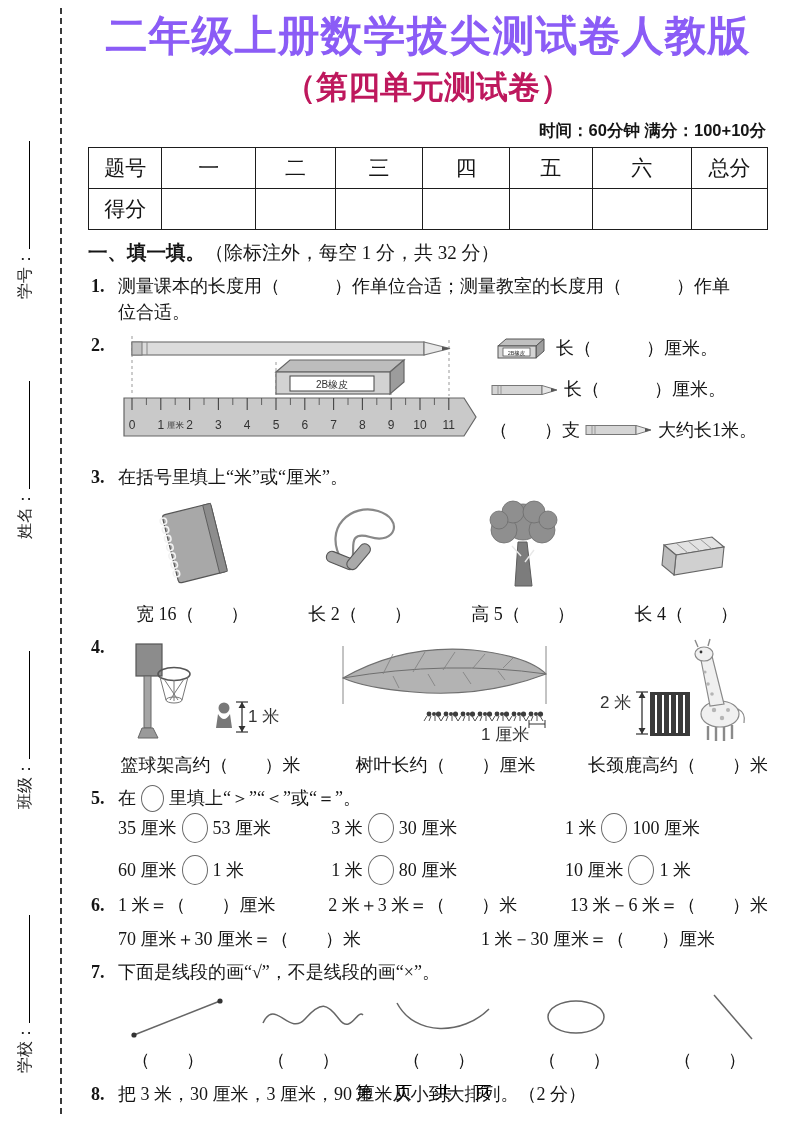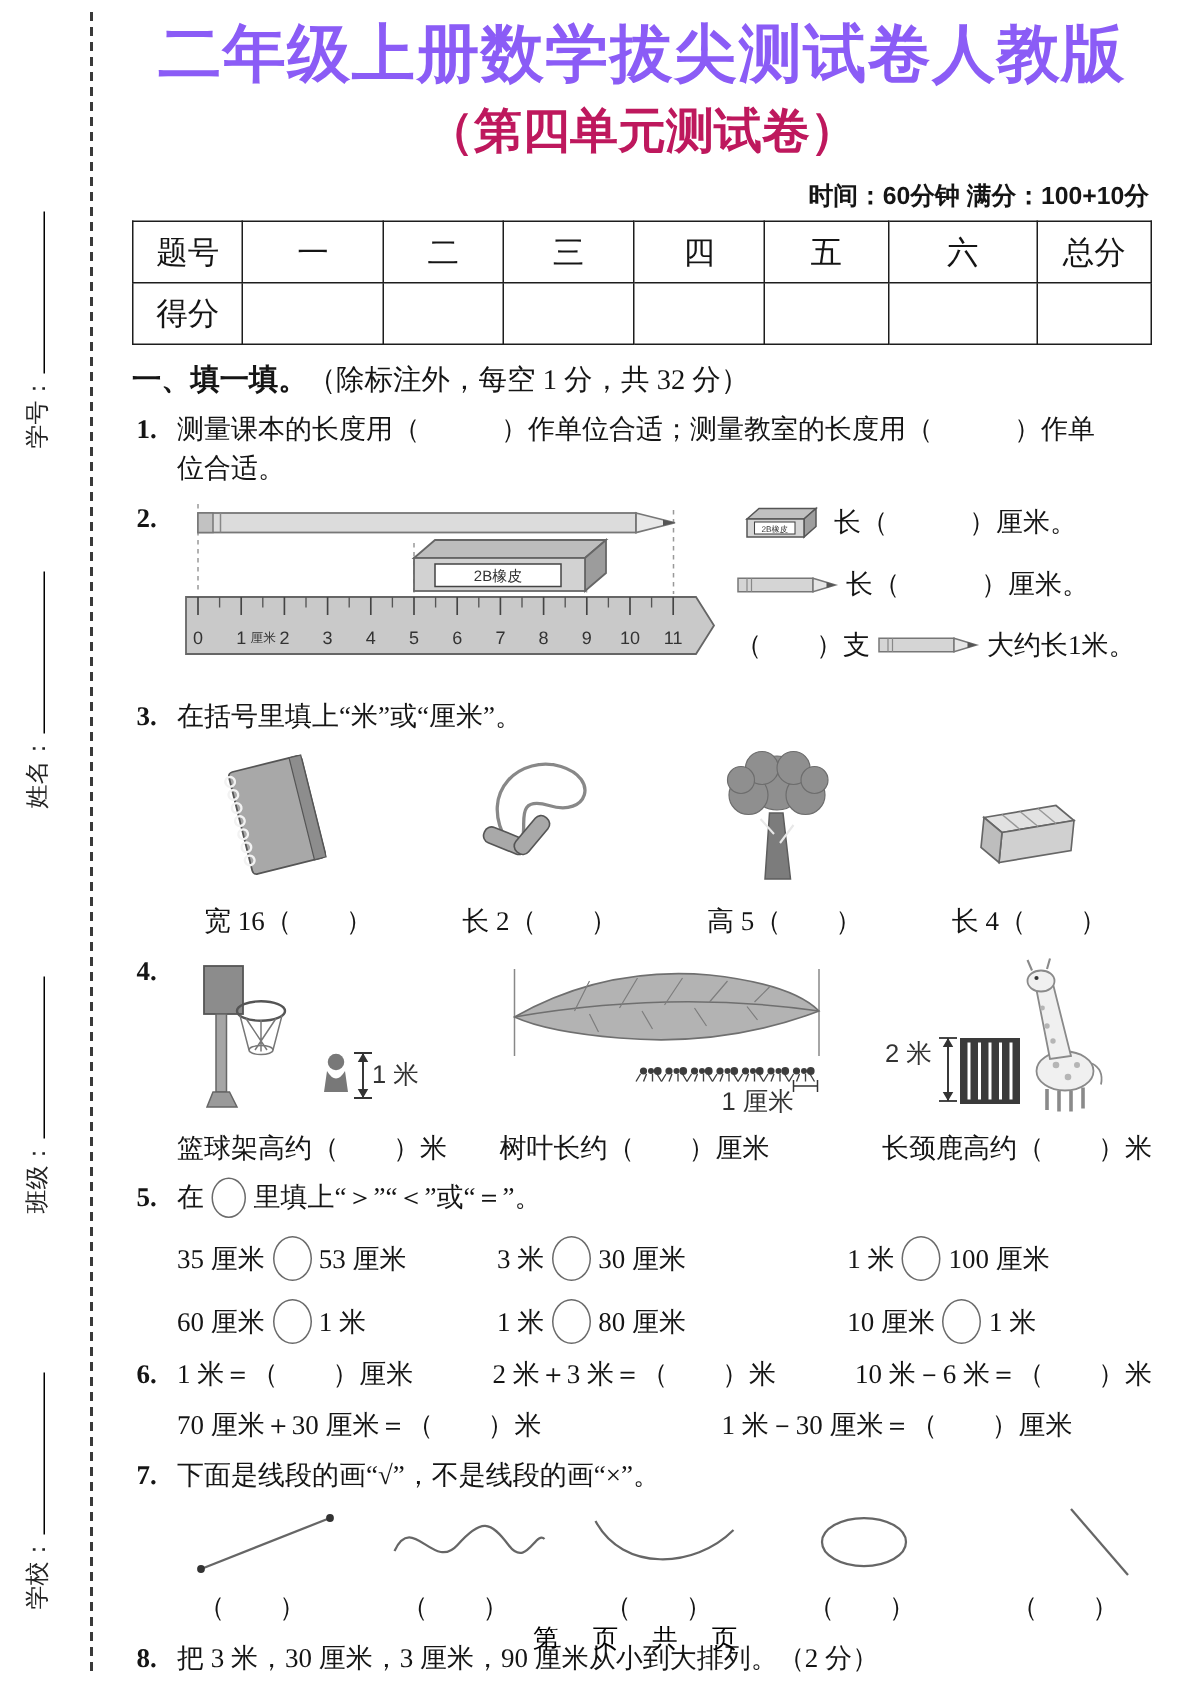--- a/index.html
+++ b/index.html
@@ -50,29 +50,29 @@
   .qnum { position:absolute; left:3px; top:0; font-weight:bold; }
   .paren { white-space:pre; }
   
   .q2-wrap { display:flex; align-items:flex-start; }
   .q2-fig { width:372px; flex:0 0 auto; }
   .q2-right { flex:1; padding-top:2px; }
   .q2-row { display:flex; align-items:center; margin-bottom:14px; white-space:nowrap; }
   .q2-row svg { margin-right:4px; }
   
   .items-row { display:flex; justify-content:space-between; align-items:flex-end; padding-right:6px; }
-  .item { }
+  .item { text-align:center; }
   .item .cap { margin-top:3px; font-size:18px; white-space:nowrap; }
   
   .circ {
     display:inline-block; width:26px; height:30px; border:1.4px solid #6a6a6a;
     border-radius:50%; vertical-align:-9px; margin:0 5px; background:#fff;
   }
   .circ.small { width:23px; height:27px; vertical-align:-8px; }
-  .q5-grid { display:grid; grid-template-columns:1.05fr 1.15fr 1fr; row-gap:12px; margin-top:12px; white-space:nowrap; }
+  .q5-grid { display:grid; grid-template-columns:1.05fr 1.15fr 1fr; row-gap:12px; margin-top:1px; white-space:nowrap; }
   
   .q6-row1 { display:flex; justify-content:space-between; white-space:nowrap; }
   .q6-row2 { display:flex; margin-top:8px; white-space:nowrap; }
   .q6-row2 span:last-child { margin-left:120px; }
   
   .q7-shapes { display:flex; justify-content:space-between; align-items:center; margin-top:4px; padding:0 4px; }
   .q7-parens { display:flex; justify-content:space-between; padding:0 22px 0 14px; margin-top:2px; }
   
   .footer {
     position:absolute; bottom:18px; left:88px; width:680px; text-align:center;
@@ -425,21 +425,21 @@
       <div><span>1 米</span><span class="circ"></span><span>80 厘米</span></div>
       <div><span>10 厘米</span><span class="circ"></span><span>1 米</span></div>
     </div>
   </div>
 
   <div class="q">
     <span class="qnum">6.</span>
     <div class="q6-row1">
       <span class="paren">1 米＝（　　）厘米</span>
       <span class="paren">2 米＋3 米＝（　　）米</span>
-      <span class="paren">10 米－6 米＝（　　）米</span>
+      <span class="paren">13 米－6 米＝（　　）米</span>
     </div>
     <div class="q6-row2">
       <span class="paren">70 厘米＋30 厘米＝（　　）米</span>
       <span class="paren">1 米－30 厘米＝（　　）厘米</span>
     </div>
   </div>
 
   <div class="q">
     <span class="qnum">7.</span>
     <div>下面是线段的画“√”，不是线段的画“×”。</div>

